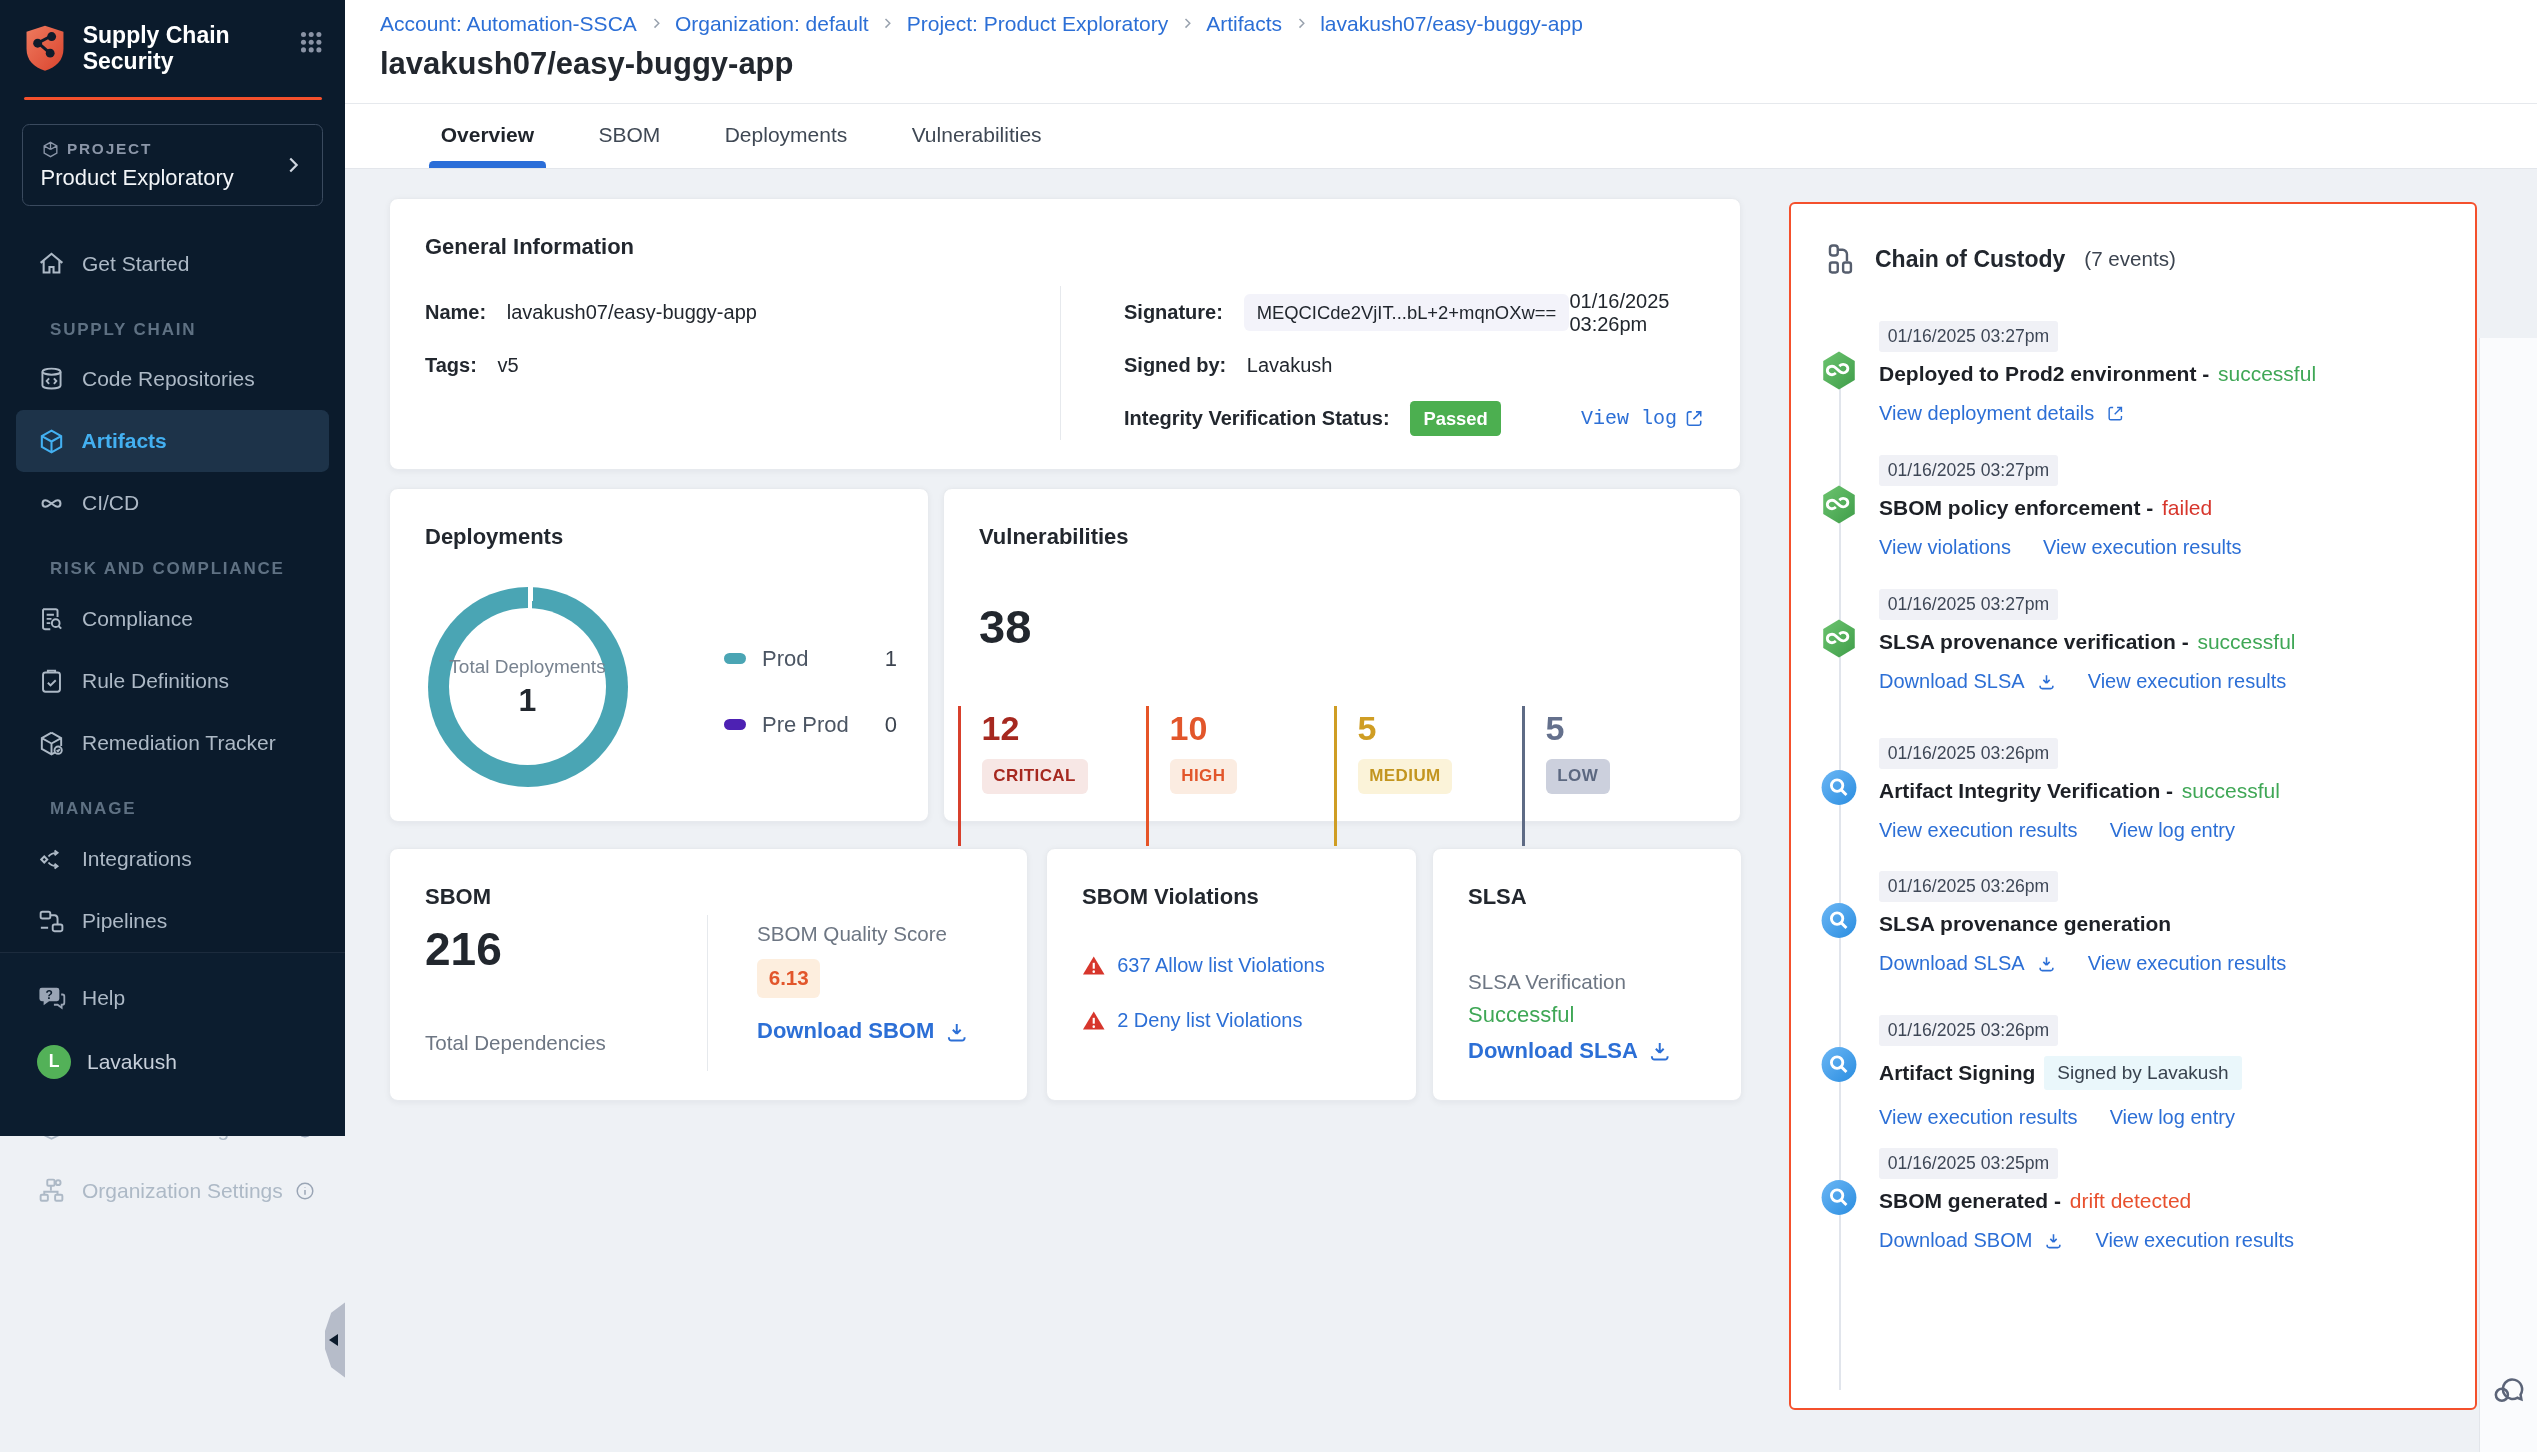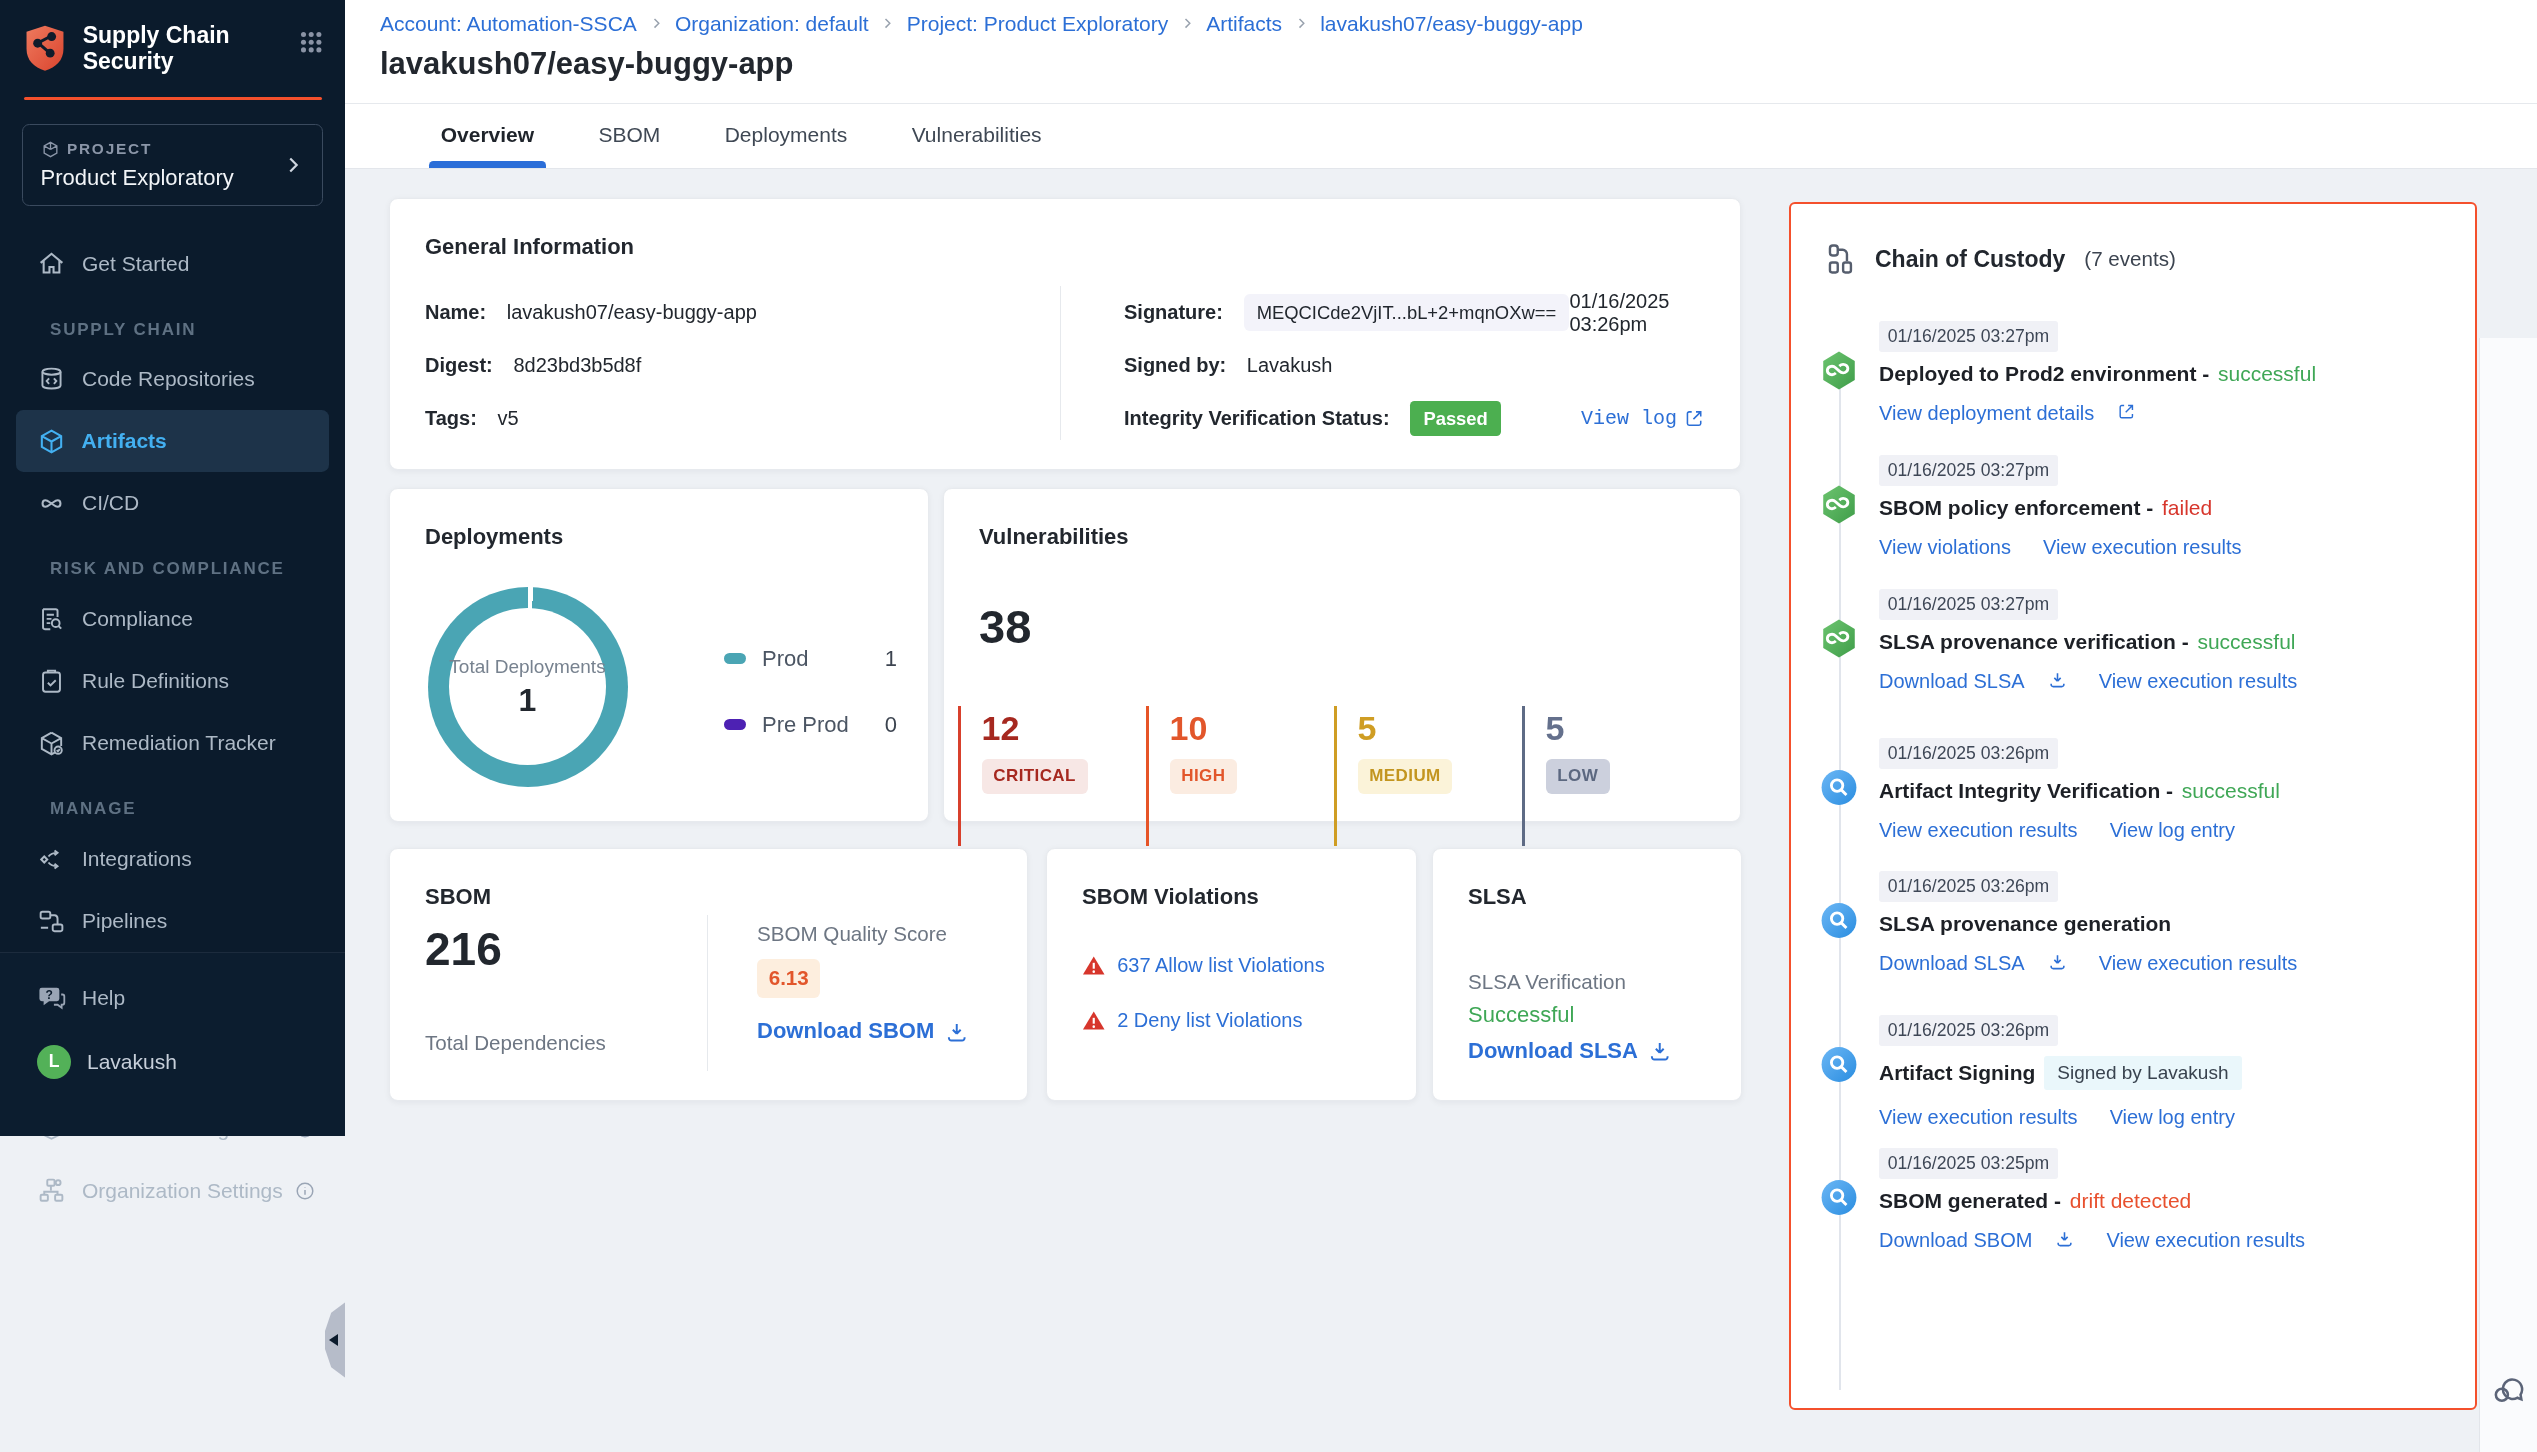--- a/index.html
+++ b/index.html
@@ -121,21 +121,21 @@
   .chain-count { font-size:20.6px; color:#3c4450; margin-left:2.9px; }
   .chain-ico { width:34px; height:34px; }
   .tl-line { position:absolute; left:48px; top:169px; width:1.5px; height:1017px; background:#e1e5ec; }
   .event { position:absolute; left:0; right:14.7px; }
   .evicon { position:absolute; left:29px; top:29px; width:38px; height:41px; z-index:2; }
   .evdate { display:inline-block; margin-left:88px; background:#f0f1f6; color:#3e4756; font-size:17.6px; border-radius:2.9px; padding:5.1px 8.8px; }
   .evtitle { margin:10.3px 0 0 88px; font-size:21px; font-weight:bold; color:#1d2026; display:flex; align-items:center; gap:8.8px; flex-wrap:wrap; }
   .st { font-weight:normal; } .st.ok{color:#3fa756;} .st.fail{color:#d7362c;} .st.drift{color:#e8502e;}
   .sign-badge { background:#eaf7fb; color:#39434f; font-weight:normal; font-size:19px; border-radius:2.9px; padding:5.9px 13.2px; }
   .evlinks { margin:16px 0 0 88px; display:flex; align-items:center; gap:32px; font-size:20px; }
-  .evlinks a { color:#2c6fd6; display:flex; align-items:flex-start; gap:23px; }
+  .evlinks a { color:#2c6fd6; display:flex; align-items:center; gap:12px; }
   .evlinks .lnk-ico { width:19px; height:19px; }
 
   
   .rightstrip { position:absolute; right:0; top:169px; bottom:0; width:58px; background:#fafbfd; border-left:0.7px solid #e2e5ea; }
   .chat-ico { position:absolute; left:10.3px; bottom:43px; width:38px; height:38px; cursor:pointer; }
 </style>
 </head>
 <body>
 
 <svg width="0" height="0" style="position:absolute">
@@ -381,24 +381,20 @@
   <div class="content">
 
     <section class="card gi">
       <div class="card-title">General Information</div>
       <div class="gi-cols">
         <div class="gi-vdiv"></div>
         <div class="gi-left">
           <div class="gi-row">
             <span class="gi-label">Name:</span>
             <span>lavakush07/easy-buggy-app</span>
-          </div>
-          <div class="gi-row">
-            <span class="gi-label">Digest:</span>
-            <span>8d23bd3b5d8f</span>
           </div>
           <div class="gi-row">
             <span class="gi-label">Tags:</span>
             <span>v5</span>
           </div>
         </div>
         <div class="gi-right">
           <div class="gi-row">
             <span class="gi-label">Signature:</span>
             <span class="sig-pill">MEQCICde2VjIT...bL+2+mqnOXw==</span>

